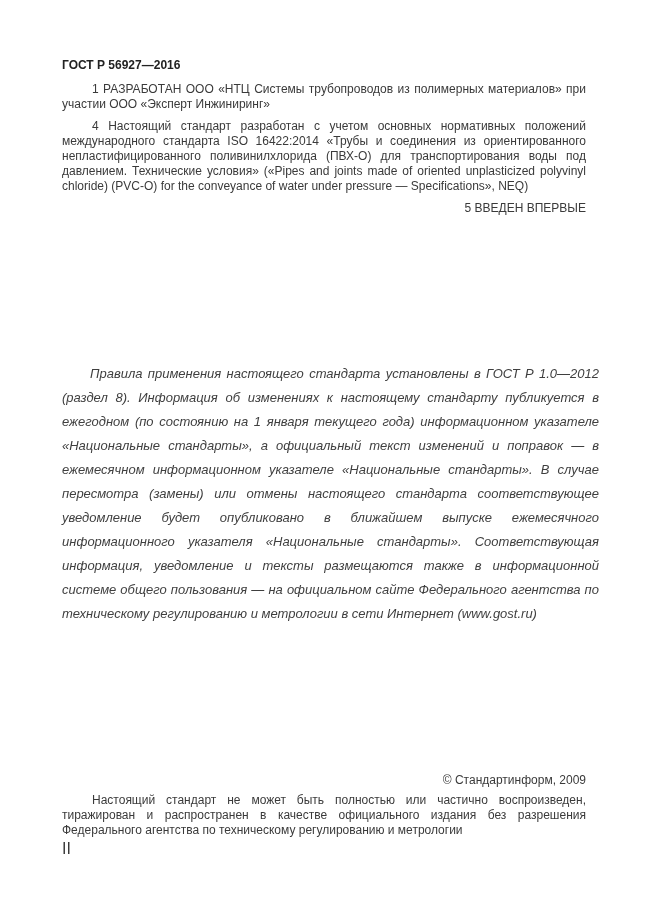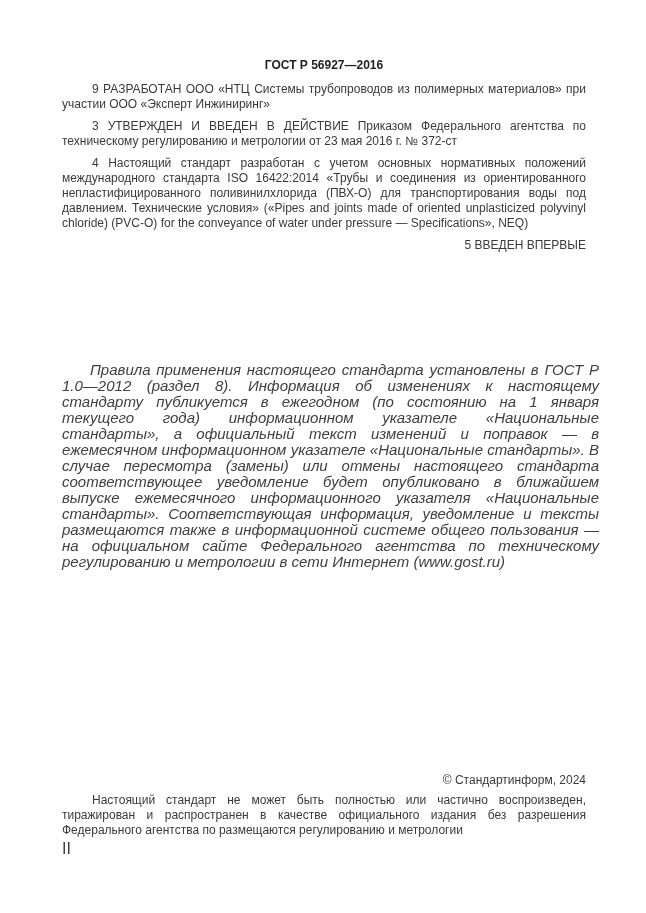--- a/index.html
+++ b/index.html
@@ -18,21 +18,20 @@
     box-sizing: border-box;
   }
   .flow {
     padding: 58px 60px 0 62px;
   }
   .doc-code {
     font-size: 12px;
     line-height: 15px;
     font-weight: bold;
     color: #222222;
-    text-align: center;
   }
   .section-title {
     margin-top: 16px;
     text-align: center;
     font-size: 14px;
     line-height: 18px;
     font-weight: bold;
     color: #222222;
   }
   .foreword {
@@ -46,22 +45,22 @@
     text-indent: 30px;
   }
   .para.no-justify {
     text-align: right;
   }
   .application-note {
     position: absolute;
     left: 62px;
     right: 47px;
     top: 362px;
-    font-size: 15px;
-    line-height: 16px;
+    font-size: 13px;
+    line-height: 24px;
     font-style: italic;
     text-align: justify;
     text-indent: 28px;
     color: #3f3f3f;
   }
   .copyright-line {
     position: absolute;
     top: 773px;
     right: 60px;
     font-size: 12px;
@@ -88,27 +87,26 @@
 </style>
 </head>
 <body>
 
 <div class="page">
   <div class="flow">
     <div class="doc-code">ГОСТ Р 56927—2016</div>
 
 
     <div class="foreword">
-      <p class="para">9 РАЗРАБОТАН ООО «НТЦ Системы трубопроводов из полимерных материалов» при участии ООО «Эксперт Инжиниринг»</p>
-      <p class="para">3 УТВЕРЖДЕН И ВВЕДЕН В ДЕЙСТВИЕ  Приказом Федерального агентства по техническому регулированию и метрологии от 23 мая 2016 г. № 372-ст</p>
+      <p class="para">1 РАЗРАБОТАН ООО «НТЦ Системы трубопроводов из полимерных материалов» при участии ООО «Эксперт Инжиниринг»</p>
       <p class="para">4 Настоящий стандарт разработан с учетом основных нормативных положений международного стандарта ISO 16422:2014 «Трубы и соединения из ориентированного непластифицированного поливинилхлорида (ПВХ-О) для транспортирования воды под давлением. Технические условия» («Pipes and joints made of oriented unplasticized polyvinyl chloride) (PVC-O) for the conveyance of water under pressure — Specifications», NEQ)</p>
       <p class="para no-justify">5 ВВЕДЕН ВПЕРВЫЕ</p>
     </div>
   </div>
 
   <div class="application-note">Правила применения настоящего стандарта установлены в ГОСТ Р 1.0—2012 (раздел 8). Информация об изменениях к настоящему стандарту публикуется в ежегодном (по состоянию на 1 января текущего года) информационном указателе «Национальные стандарты», а официальный текст изменений и поправок — в ежемесячном информационном указателе «Национальные стандарты». В случае пересмотра (замены) или отмены настоящего стандарта соответствующее уведомление будет опубликовано в ближайшем выпуске ежемесячного информационного указателя «Национальные стандарты». Соответствующая информация, уведомление и тексты размещаются также в информационной системе общего пользования — на официальном сайте Федерального агентства по техническому регулированию и метрологии в сети Интернет (www.gost.ru)</div>
 
-  <div class="copyright-line">© Стандартинформ, 2024</div>
+  <div class="copyright-line">© Стандартинформ, 2009</div>
 
-  <div class="reproduction-notice">Настоящий стандарт не может быть полностью или частично воспроизведен, тиражирован и распространен в качестве официального издания без разрешения Федерального агентства по размещаются регулированию и метрологии</div>
+  <div class="reproduction-notice">Настоящий стандарт не может быть полностью или частично воспроизведен, тиражирован и распространен в качестве официального издания без разрешения Федерального агентства по техническому регулированию и метрологии</div>
 
   <div class="page-number">II</div>
 </div>
 
 </body></html>

